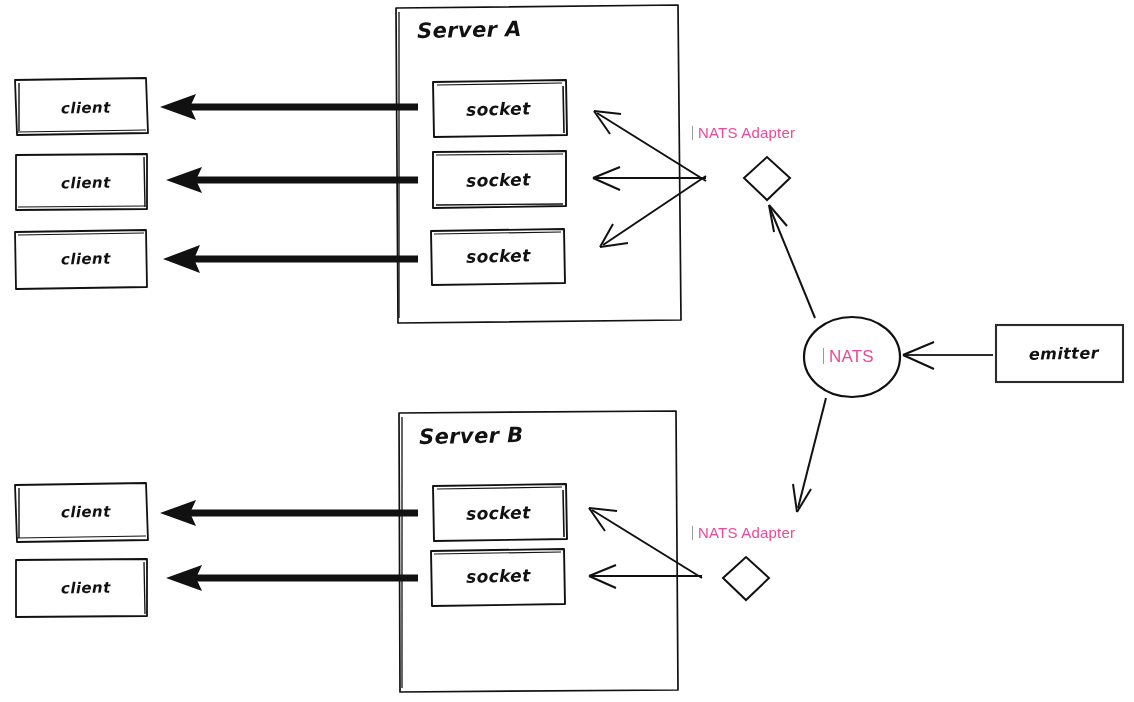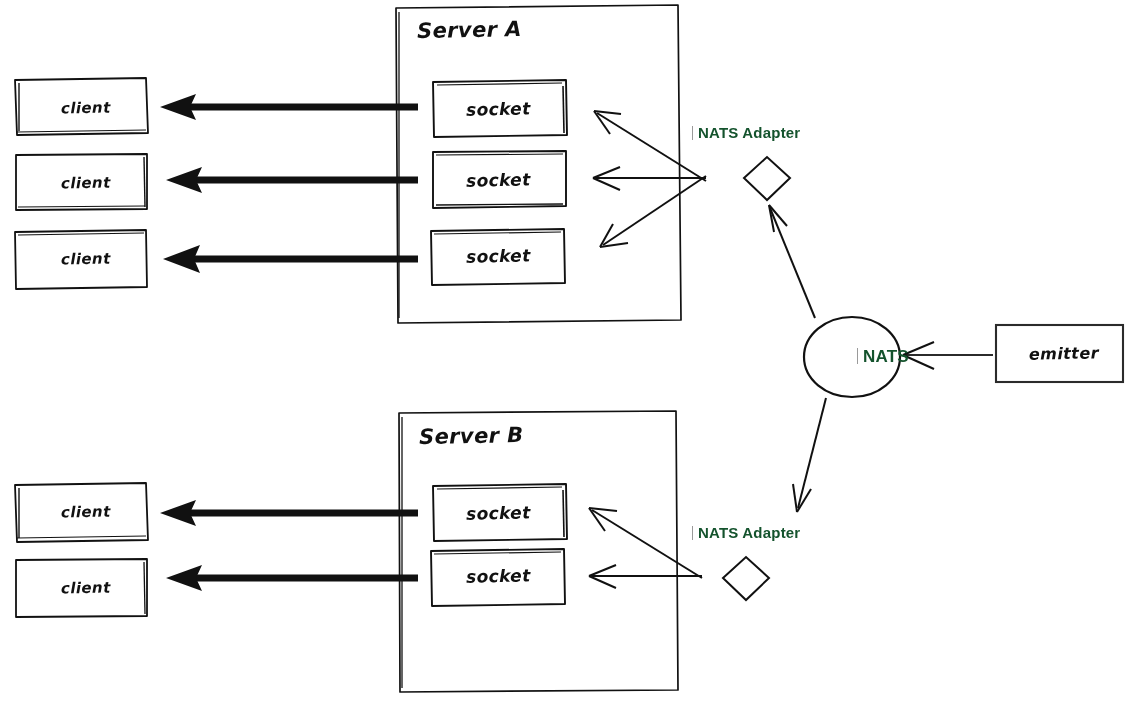--- a/index.html
+++ b/index.html
@@ -28,24 +28,23 @@
     font-style: italic;
     font-weight: 600;
     color: #111111;
     white-space: nowrap;
     letter-spacing: 0.4px;
     transform: rotate(-1.2deg);
   }
   .clean-label {
     position: absolute;
     font-family: "Liberation Sans", sans-serif;
-    color: #14532d;
+    color: #ec4899;
     white-space: nowrap;
     letter-spacing: 0.2px;
-    font-weight: bold;
   }
   .cursor-tick {
     display: inline-block;
     width: 1px;
     height: 0.95em;
     background: #9a9a9a;
     vertical-align: -0.12em;
     margin-right: 5px;
   }
   .txt-client { font-size: 15px; }
@@ -217,18 +216,18 @@
 
   <div class="hand-label txt-client" style="left:61px; top:99px;">client</div>
   <div class="hand-label txt-client" style="left:61px; top:174px;">client</div>
   <div class="hand-label txt-client" style="left:61px; top:250px;">client</div>
 
   <div class="hand-label txt-client" style="left:61px; top:503px;">client</div>
   <div class="hand-label txt-client" style="left:61px; top:579px;">client</div>
 
   <div class="hand-label txt-emitter" style="left:1029px; top:344px;">emitter</div>
 
-  <div class="clean-label txt-nats" style="left:823px; top:347px;margin-left:34px;"><span class="cursor-tick"></span><span>NATS</span></div>
+  <div class="clean-label txt-nats" style="left:823px; top:347px;"><span class="cursor-tick"></span><span>NATS</span></div>
 
   <div class="clean-label txt-adapter" style="left:692px; top:124px;"><span class="cursor-tick"></span><span>NATS Adapter</span></div>
   <div class="clean-label txt-adapter" style="left:692px; top:524px;"><span class="cursor-tick"></span><span>NATS Adapter</span></div>
 
 </div>
 
 </body></html>

